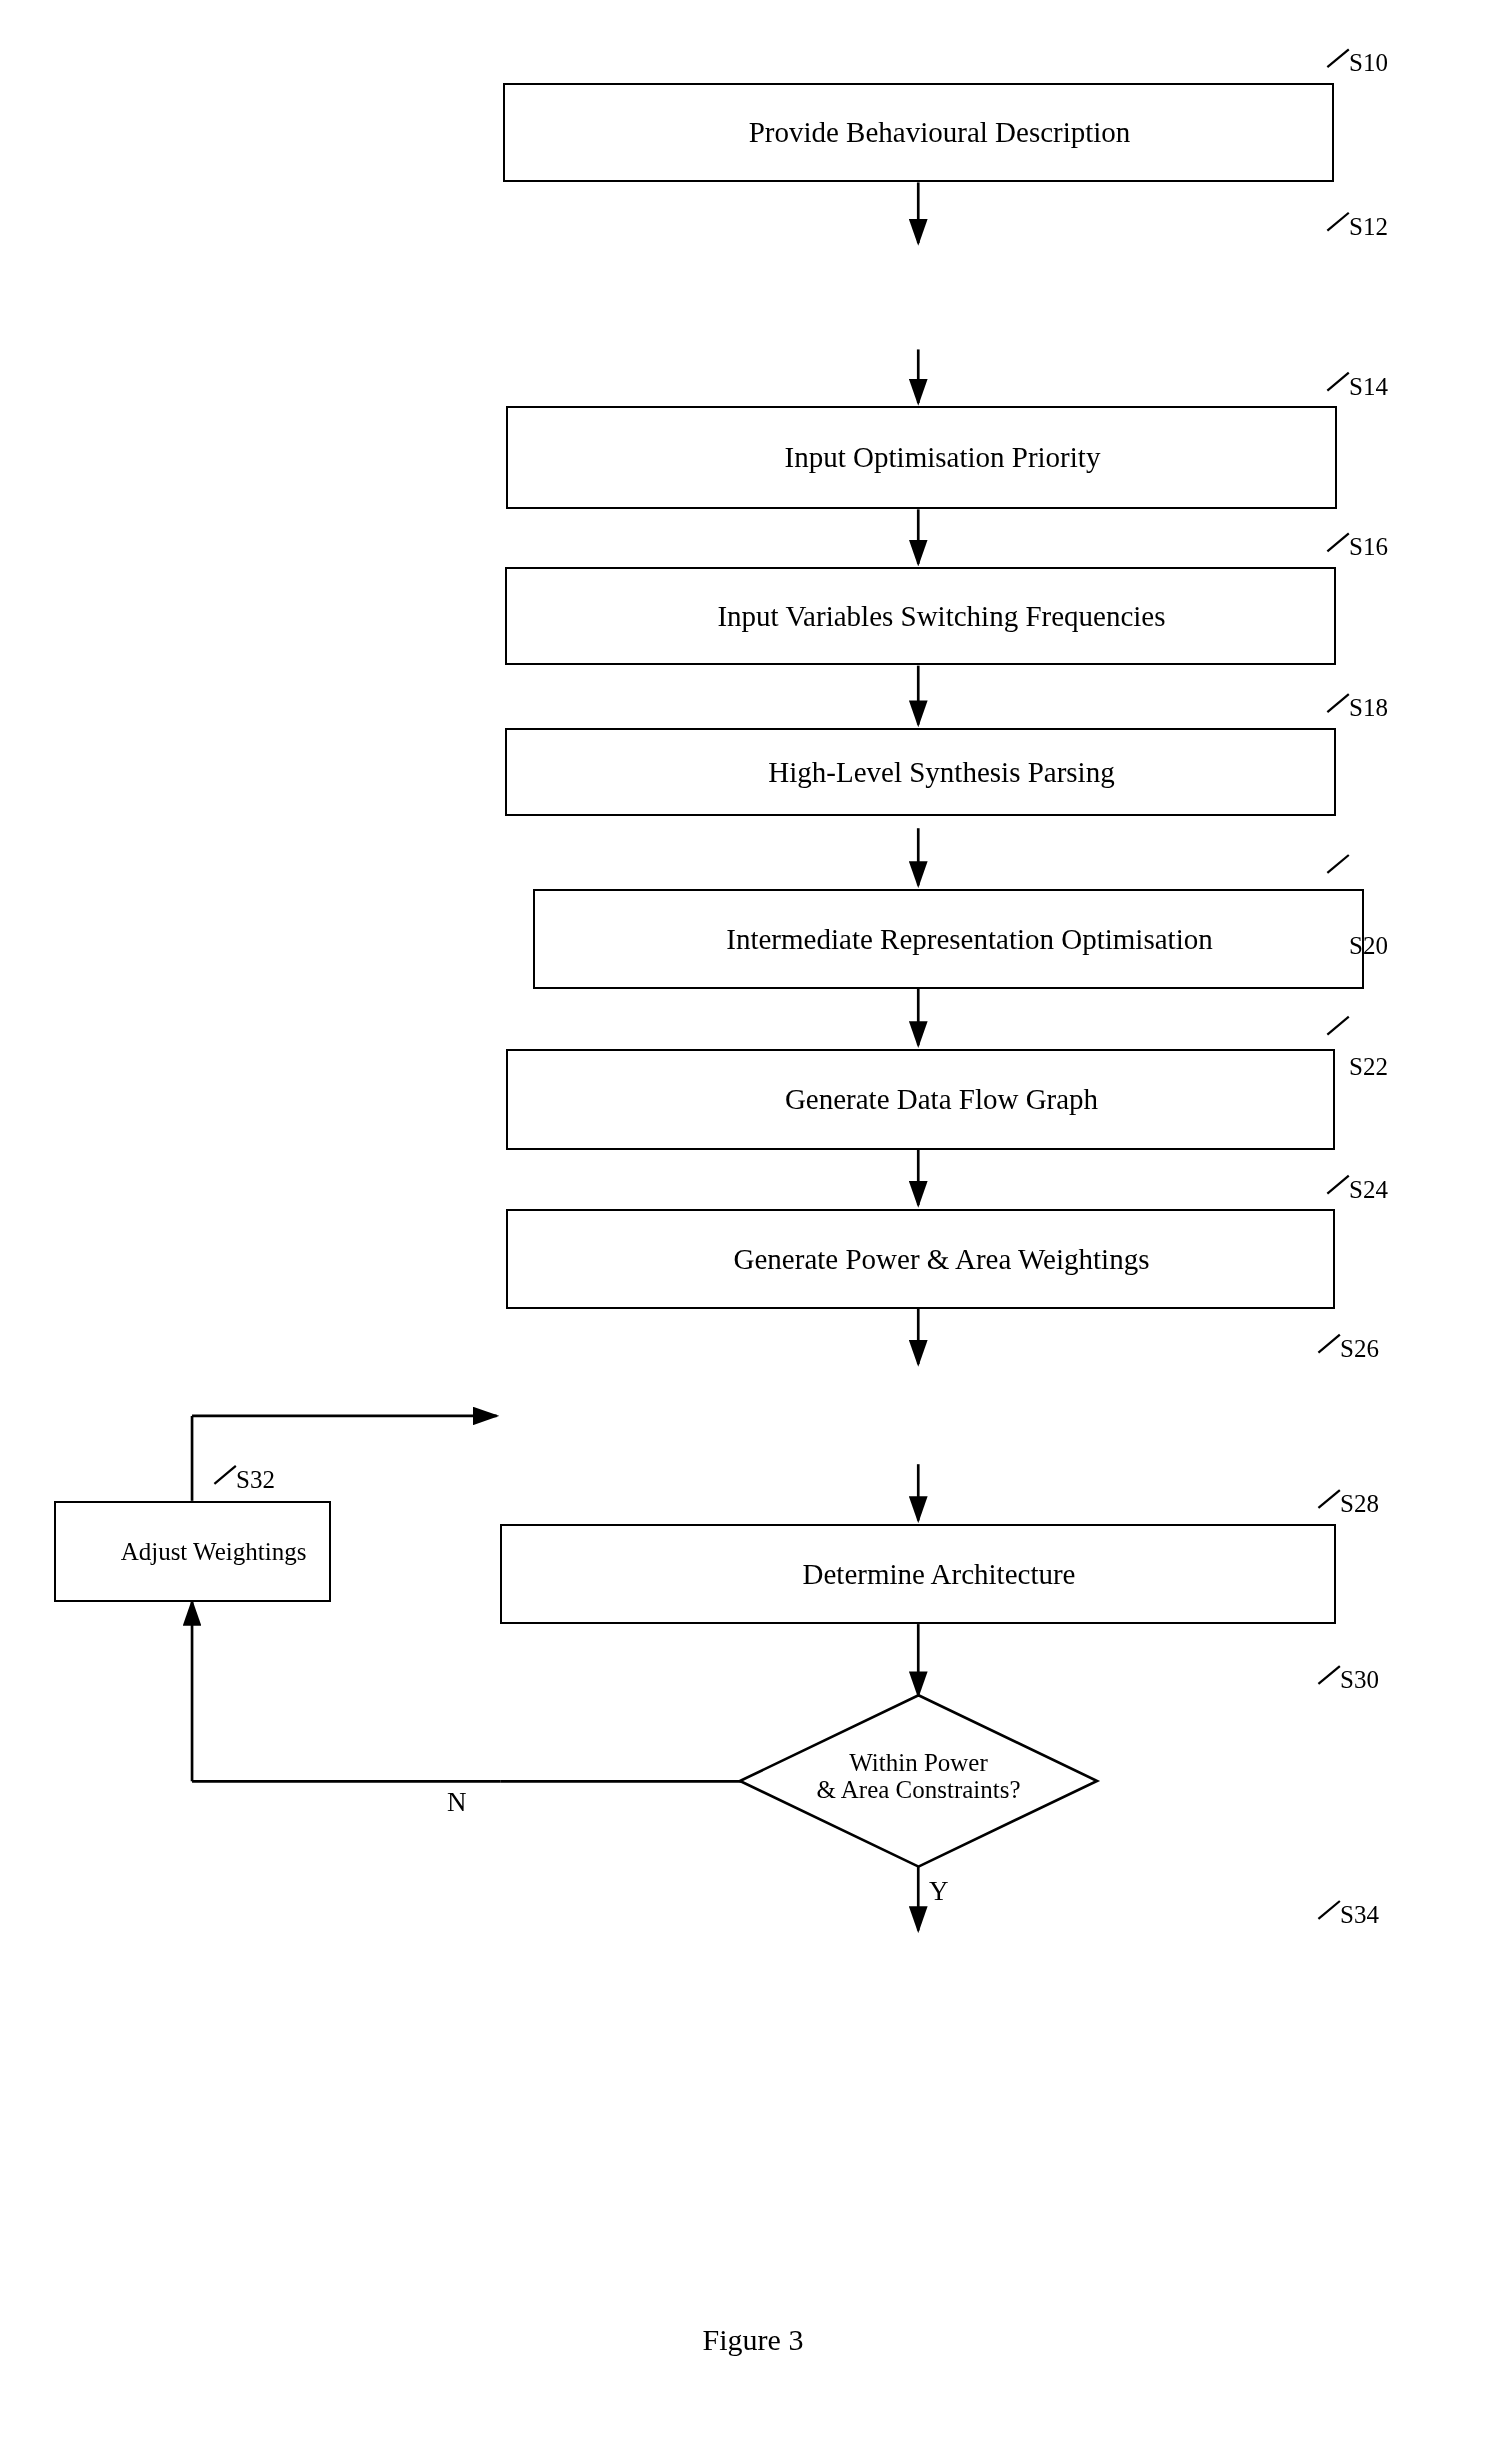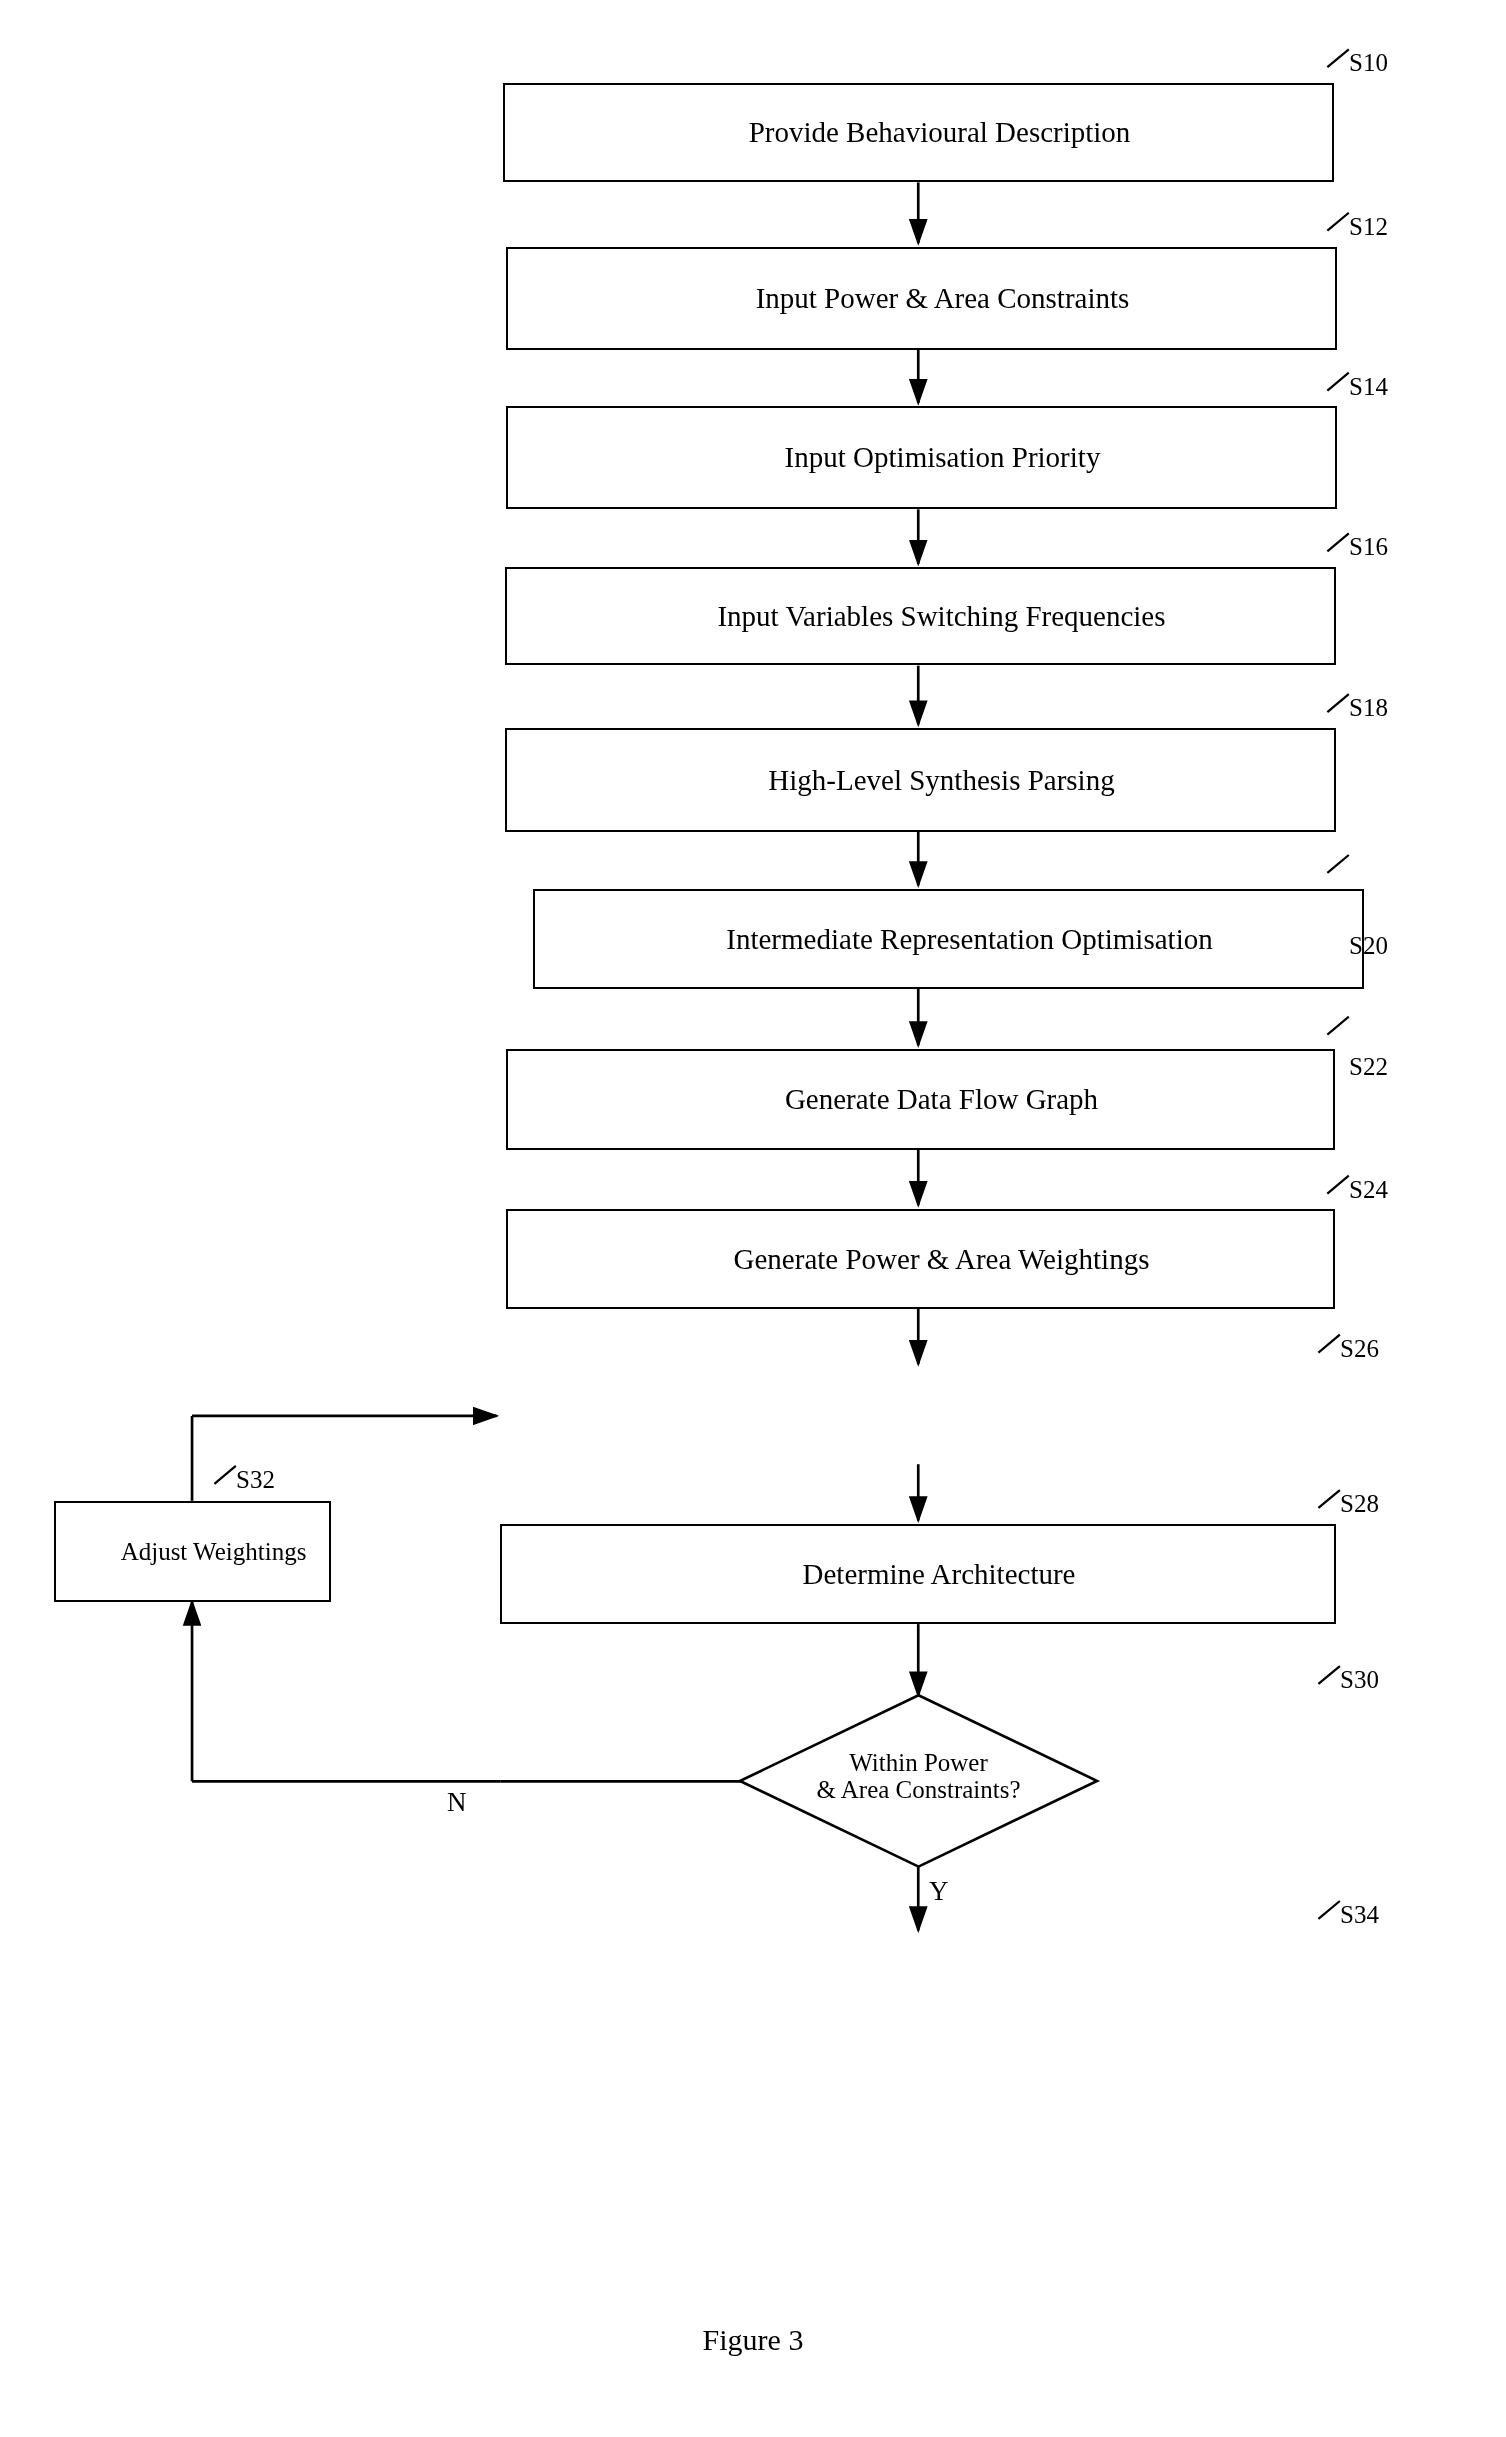--- a/index.html
+++ b/index.html
@@ -110,36 +110,33 @@
     <line x1="1476" y1="1885" x2="1500" y2="1865" stroke="#000" stroke-width="2.5"></line>
     <line x1="240" y1="1661" x2="264" y2="1641" stroke="#000" stroke-width="2.5"></line>
     <line x1="1476" y1="2148" x2="1500" y2="2128" stroke="#000" stroke-width="2.5"></line>
   </svg>
 
   <div class="flow-box" style="top:83px; left:503px; width:831px; height:99px;">
     <span>Provide Behavioural Description</span>
   </div>
   <div class="step-label" style="top:49px; left:1349px;">S10</div>
 
-  <div class="flow-box" style="top:247px; left:506px; width:831px; height:103px;">
-    <span>Input Power &amp; Area Constraints</span>
-  </div>
   <div class="step-label" style="top:213px; left:1349px;">S12</div>
 
   <div class="flow-box" style="top:406px; left:506px; width:831px; height:103px;">
     <span>Input Optimisation Priority</span>
   </div>
   <div class="step-label" style="top:373px; left:1349px;">S14</div>
 
   <div class="flow-box" style="top:567px; left:505px; width:831px; height:98px;">
     <span>Input Variables Switching Frequencies</span>
   </div>
   <div class="step-label" style="top:533px; left:1349px;">S16</div>
 
-  <div class="flow-box" style="top:728px; left:505px; width:831px; height:104px;">
+  <div class="flow-box" style="top:728px; left:505px; width:831px; height:88px;">
     <span>High-Level Synthesis Parsing</span>
   </div>
   <div class="step-label" style="top:694px; left:1349px;">S18</div>
 
   <div class="flow-box" style="top:889px; left:505px; width:831px; height:100px;margin-left:28px;">
     <span>Intermediate Representation Optimisation</span>
   </div>
   <div class="step-label" style="top:885px; left:1349px;margin-top:47px;">S20</div>
 
   <div class="flow-box" style="top:1049px; left:506px; width:829px; height:101px;">

